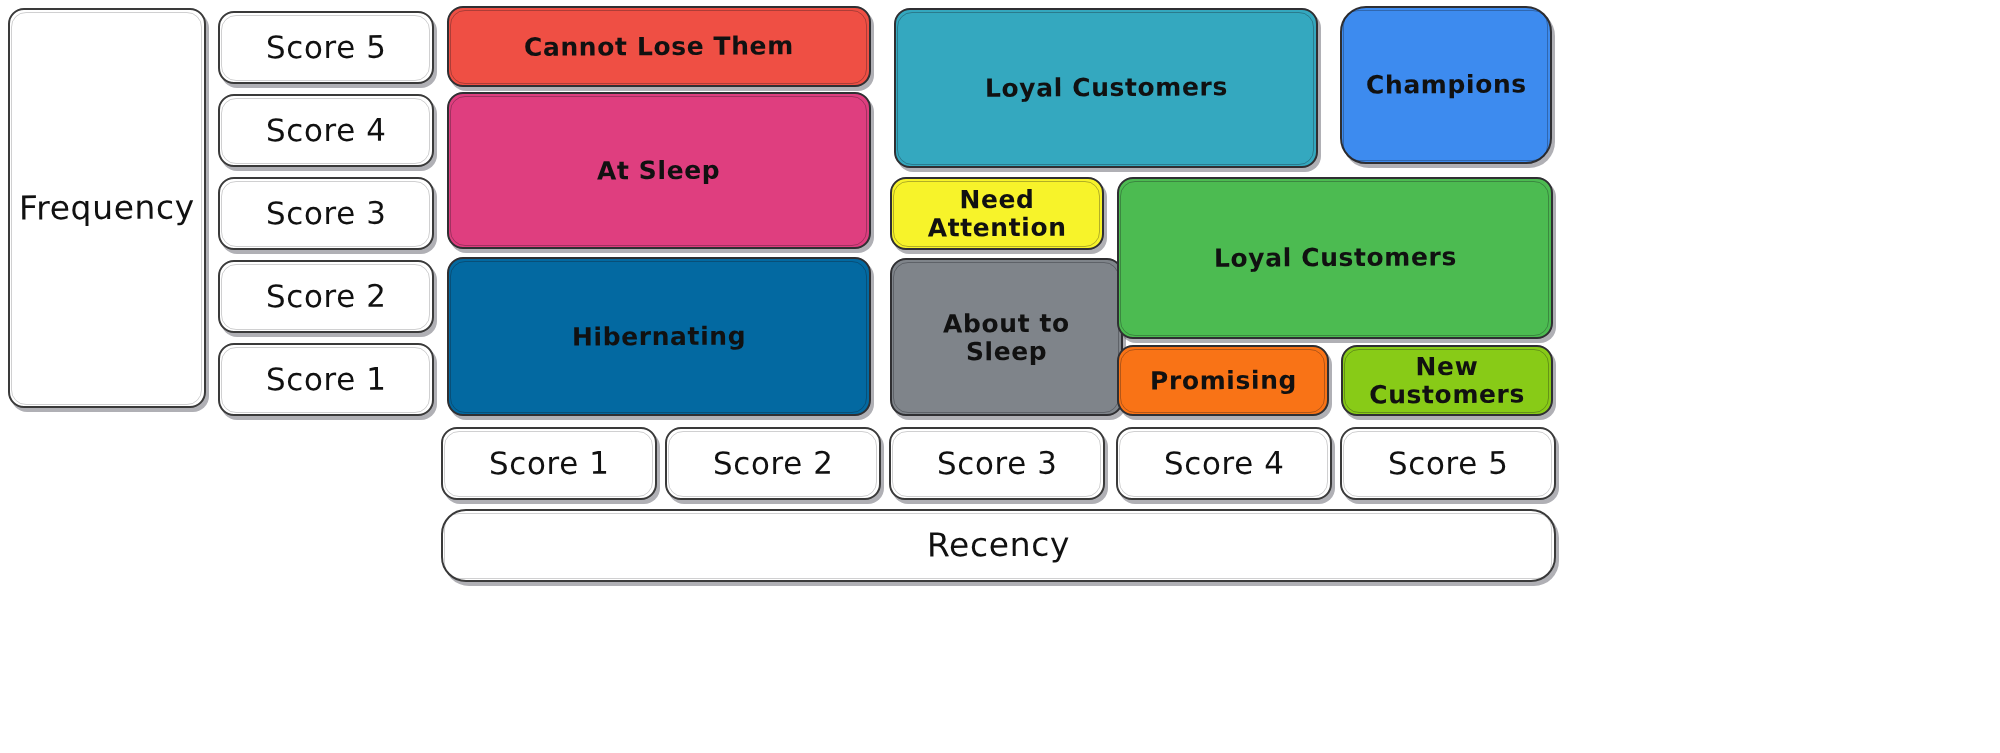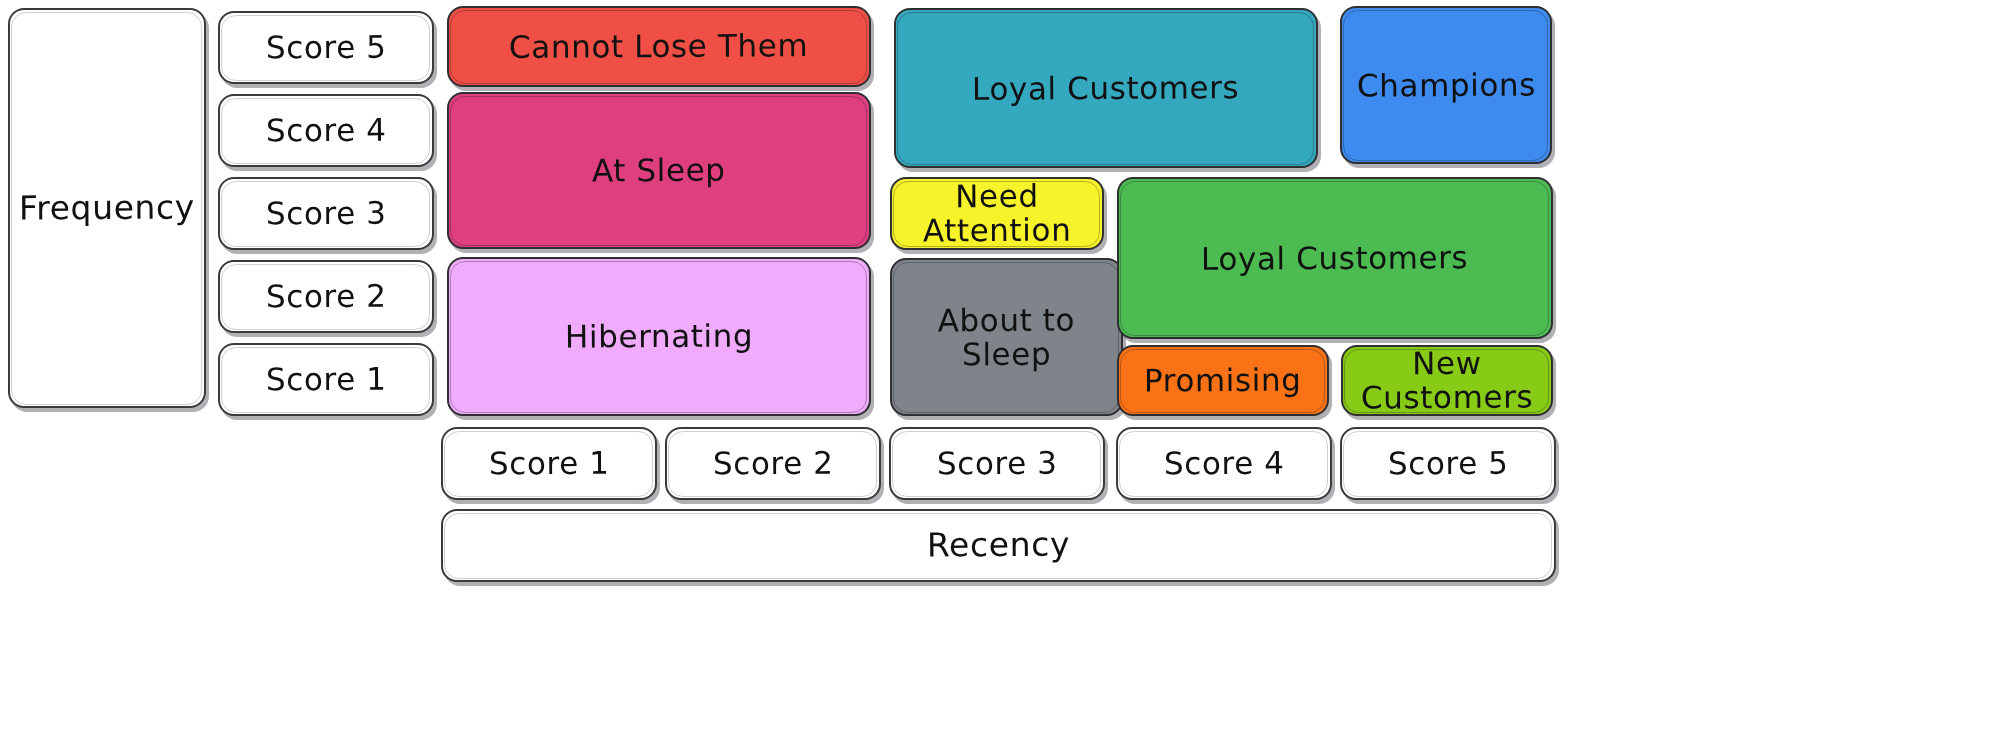--- a/index.html
+++ b/index.html
@@ -36,22 +36,22 @@
   }
   .axis-box {
     background: #ffffff;
     border-color: #3a3a3a;
     border-width: 2px;
     font-size: 31px;
   }
   .seg-box {
     border-color: #2f2f32;
     border-width: 2px;
-    font-size: 31px;
-    font-weight: 400;
+    font-size: 25px;
+    font-weight: 700;
   }
   .axis-title {
     font-size: 33px;
   }
   
   .box::after {
     content: "";
     position: absolute;
     left: 1px; top: 2px; right: 2px; bottom: 1px;
     border: 1px solid rgba(40,40,45,0.22);
@@ -93,37 +93,37 @@
   </div>
 
   <div class="box seg-box" style="left:447px; top:6px; width:424px; height:81px; background:#ef4f44;">
     <span class="label-text">Cannot Lose Them</span>
   </div>
 
   <div class="box seg-box" style="left:447px; top:92px; width:424px; height:157px; background:#df3e7f;">
     <span class="label-text">At Sleep</span>
   </div>
 
-  <div class="box seg-box" style="left:447px; top:257px; width:424px; height:159px; background:#f0abfc;">
+  <div class="box seg-box" style="left:447px; top:257px; width:424px; height:159px; background:#0369a1;">
     <span class="label-text">Hibernating</span>
   </div>
 
   <div class="box seg-box" style="left:894px; top:8px; width:424px; height:160px; background:#34a8bf;">
     <span class="label-text">Loyal Customers</span>
   </div>
 
   <div class="box seg-box" style="left:890px; top:177px; width:214px; height:73px; background:#f7f32a;align-items:center;">
     <span class="label-text">Need Attention</span>
   </div>
 
   <div class="box seg-box" style="left:890px; top:258px; width:233px; height:158px; background:#7f848a;">
     <span class="label-text">About to Sleep</span>
   </div>
 
-  <div class="box seg-box" style="left:1340px; top:6px; width:212px; height:158px; background:#3d8bef;">
+  <div class="box seg-box" style="left:1340px; top:6px; width:212px; height:158px; background:#3d8bef;border-radius:26px;">
     <span class="label-text">Champions</span>
   </div>
 
   <div class="box seg-box" style="left:1117px; top:177px; width:436px; height:162px; background:#4cbb51;">
     <span class="label-text">Loyal Customers</span>
   </div>
 
   <div class="box seg-box" style="left:1117px; top:345px; width:212px; height:71px; background:#f97316;">
     <span class="label-text">Promising</span>
   </div>
@@ -141,17 +141,17 @@
   <div class="box axis-box" style="left:889px; top:427px; width:216px; height:73px;">
     <span class="label-text">Score 3</span>
   </div>
   <div class="box axis-box" style="left:1116px; top:427px; width:216px; height:73px;">
     <span class="label-text">Score 4</span>
   </div>
   <div class="box axis-box" style="left:1340px; top:427px; width:216px; height:73px;">
     <span class="label-text">Score 5</span>
   </div>
 
-  <div class="box axis-box axis-title" style="left:441px; top:509px; width:1115px; height:73px;">
+  <div class="box axis-box axis-title" style="left:441px; top:509px; width:1115px; height:73px;border-radius:25px;">
     <span class="label-text">Recency</span>
   </div>
 
 </div>
 
 </body></html>

